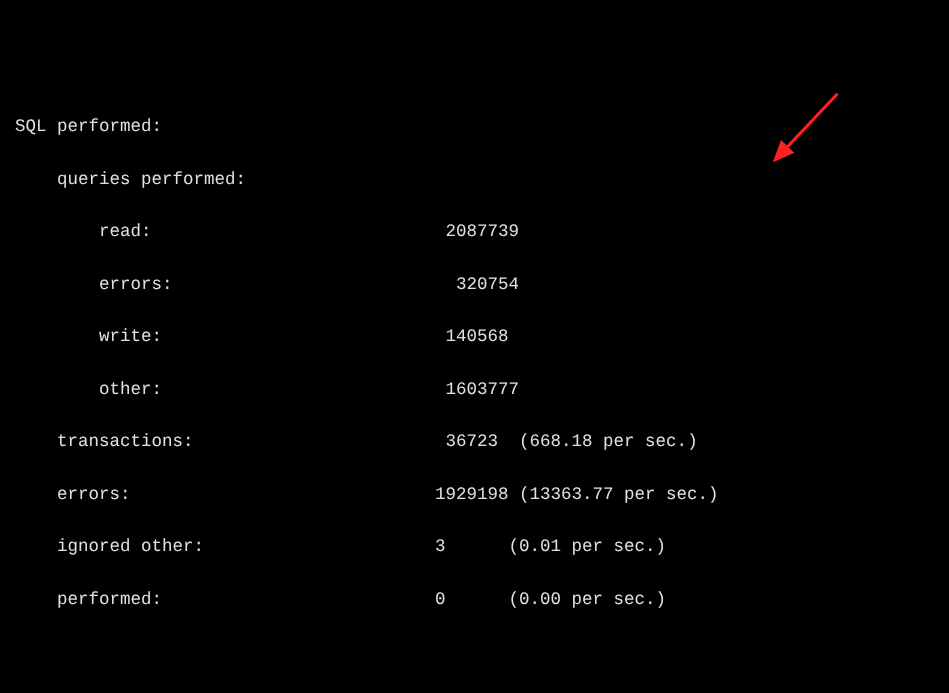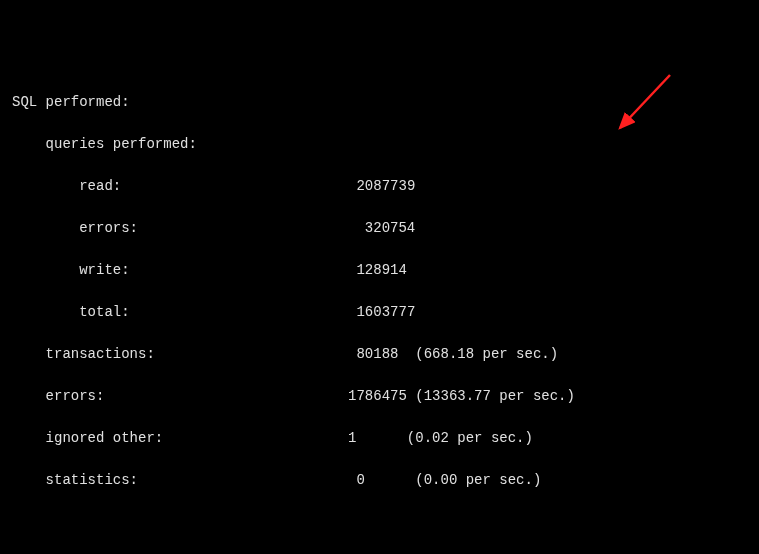--- a/index.html
+++ b/index.html
@@ -26,26 +26,26 @@
   </style>
 </head>
 <body>
 
 
 
 <span class="line">SQL performed:</span>
 <span class="line">    queries performed:</span>
 <span class="line"><span>        read:                            </span><span>2087739</span></span>
 <span class="line"><span>        errors:                           </span><span>320754</span></span>
-<span class="line"><span>        write:                           </span><span>128914</span></span>
-<span class="line"><span>        total:                           </span><span>1603777</span></span>
-<span class="line"><span>    transactions:                        </span><span>80188  (668.18 per sec.)</span></span>
-<span class="line"><span>    errors:                             </span><span>1786475 (13363.77 per sec.)</span></span>
-<span class="line"><span>    ignored other:                      </span><span>1      (0.02 per sec.)</span></span>
-<span class="line"><span>    statistics:                          </span><span>0      (0.00 per sec.)</span></span>
+<span class="line"><span>        write:                           </span><span>140568</span></span>
+<span class="line"><span>        other:                           </span><span>1603777</span></span>
+<span class="line"><span>    transactions:                        </span><span>36723  (668.18 per sec.)</span></span>
+<span class="line"><span>    errors:                             </span><span>1929198 (13363.77 per sec.)</span></span>
+<span class="line"><span>    ignored other:                      </span><span>3      (0.01 per sec.)</span></span>
+<span class="line"><span>    performed:                          </span><span>0      (0.00 per sec.)</span></span>
 <span class="line"> </span>
 
 
 
 
 
 
 
 
 

